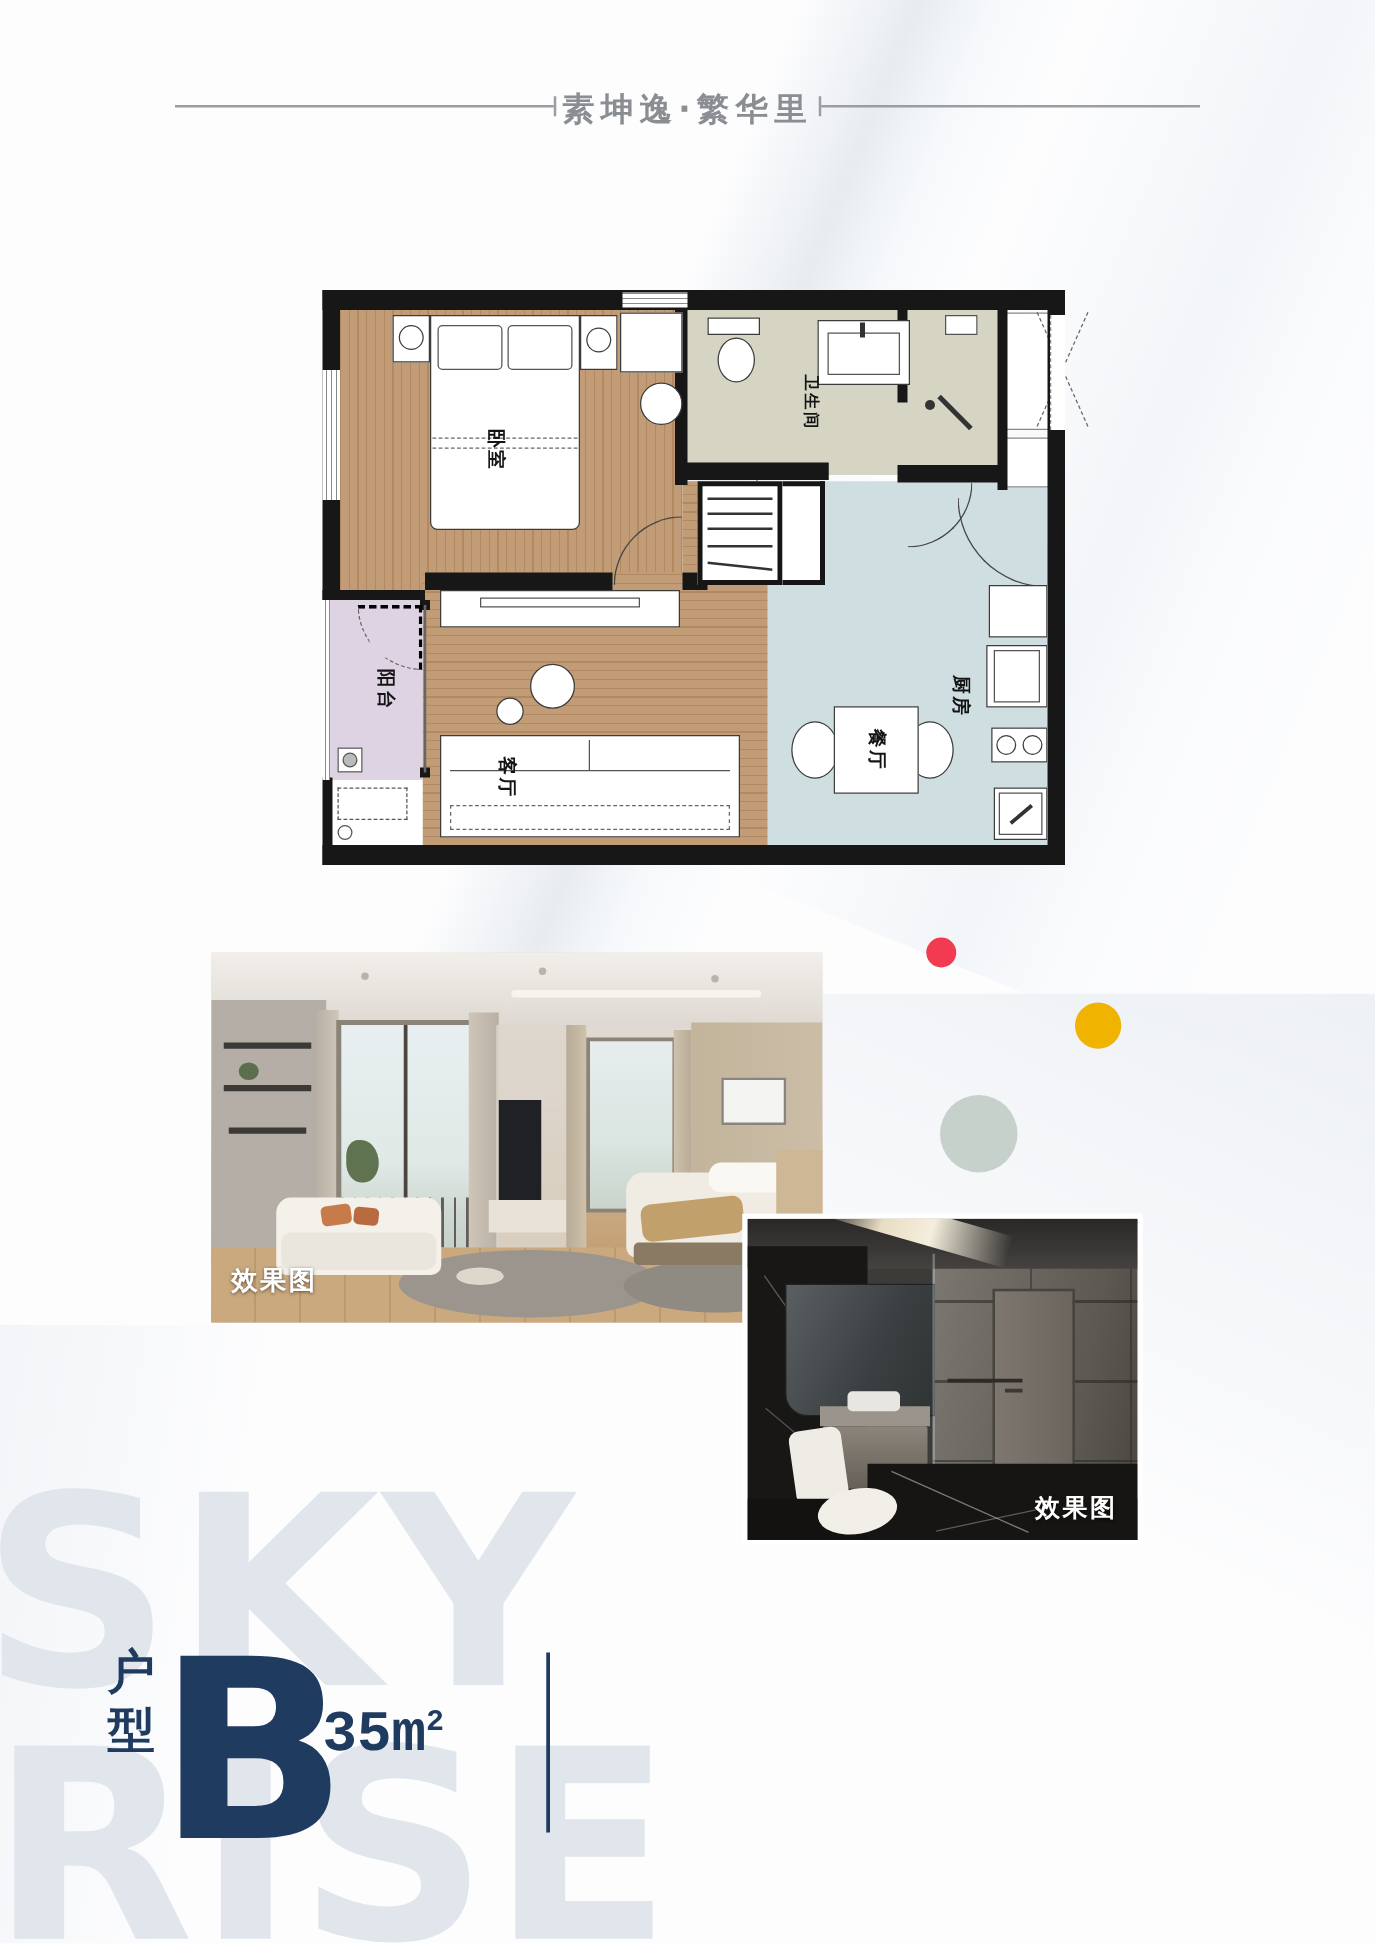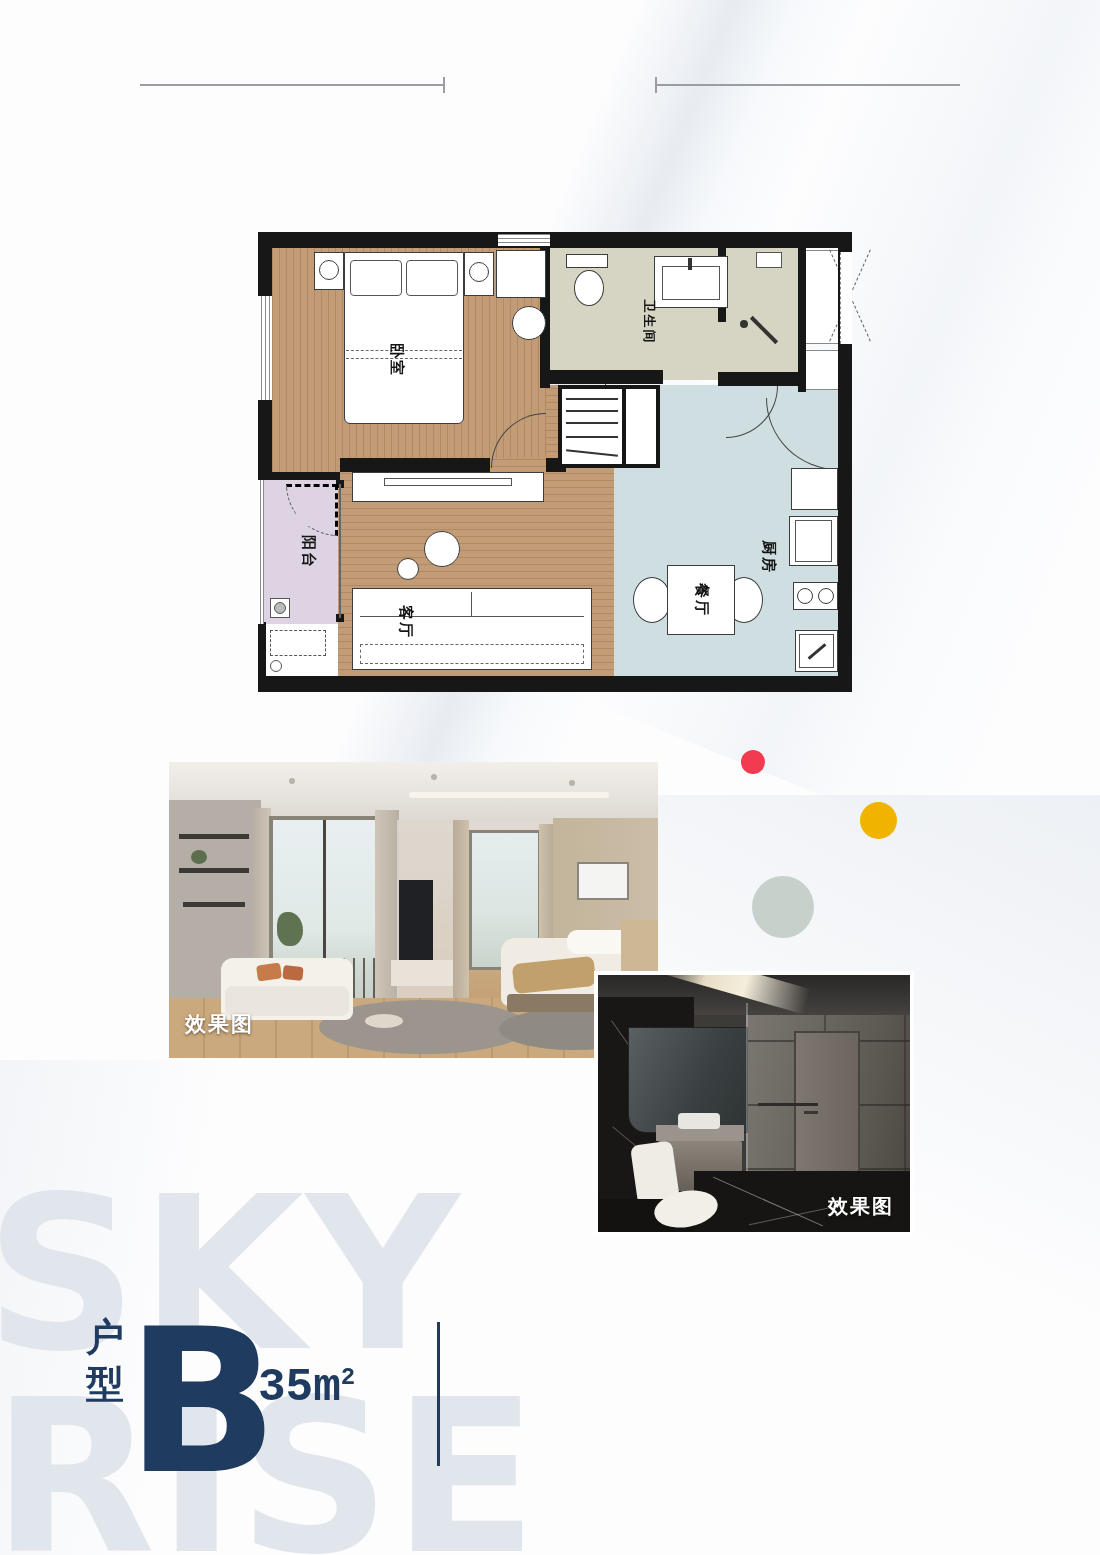--- a/index.html
+++ b/index.html
@@ -50,20 +50,21 @@
   <div class="streak" style="left:500px;top:-120px;width:280px;height:980px;transform:rotate(22deg);background:linear-gradient(90deg,transparent,#e4e9ef 32%,#f5f8fb 52%,transparent 78%);opacity:.85;"></div>
   <div class="streak" style="left:740px;top:-80px;width:460px;height:900px;transform:rotate(22deg);background:linear-gradient(90deg,transparent,#eef2f6 40%,#f8fafc 60%,transparent 90%);opacity:.7;"></div>
   <div class="streak" style="right:0;bottom:0;width:480px;height:760px;background:linear-gradient(205deg,#e9edf2 0%,rgba(233,237,242,0) 55%);opacity:.8;"></div>
   <div class="streak" style="left:0;top:1060px;width:240px;height:495px;background:linear-gradient(100deg,#eef1f5 0%,rgba(238,241,245,0) 70%);opacity:.7;"></div>
 
   <div class="wm" style="left:-15px;top:1175px;">SKY</div>
   <div class="wm" style="left:-8px;top:1378px;">RISE</div>
 
   <div class="hline" style="left:140px;top:84px;width:303px;"></div>
   <div class="hbar" style="left:443px;top:77px;"></div>
+  <div class="htitle" style="left:447px;top:70px;width:206px;">素坤逸·繁华里</div>
   <div class="hbar" style="left:655px;top:77px;"></div>
   <div class="hline" style="left:657px;top:84px;width:303px;"></div>
 
   <div class="plan">
 
     <div class="floor" style="left:345px;top:153px;width:235px;height:291px;background:#cfdee0;"></div>
     <div class="floor wood-v" style="left:8px;top:16px;width:280px;height:224px;"></div>
     <div class="floor wood-h" style="left:288px;top:153px;width:60px;height:73px;"></div>
     <div class="floor wood-h" style="left:80px;top:226px;width:276px;height:218px;"></div>
     <div class="floor" style="left:288px;top:16px;width:254px;height:132px;background:#d6d5c4;"></div>

